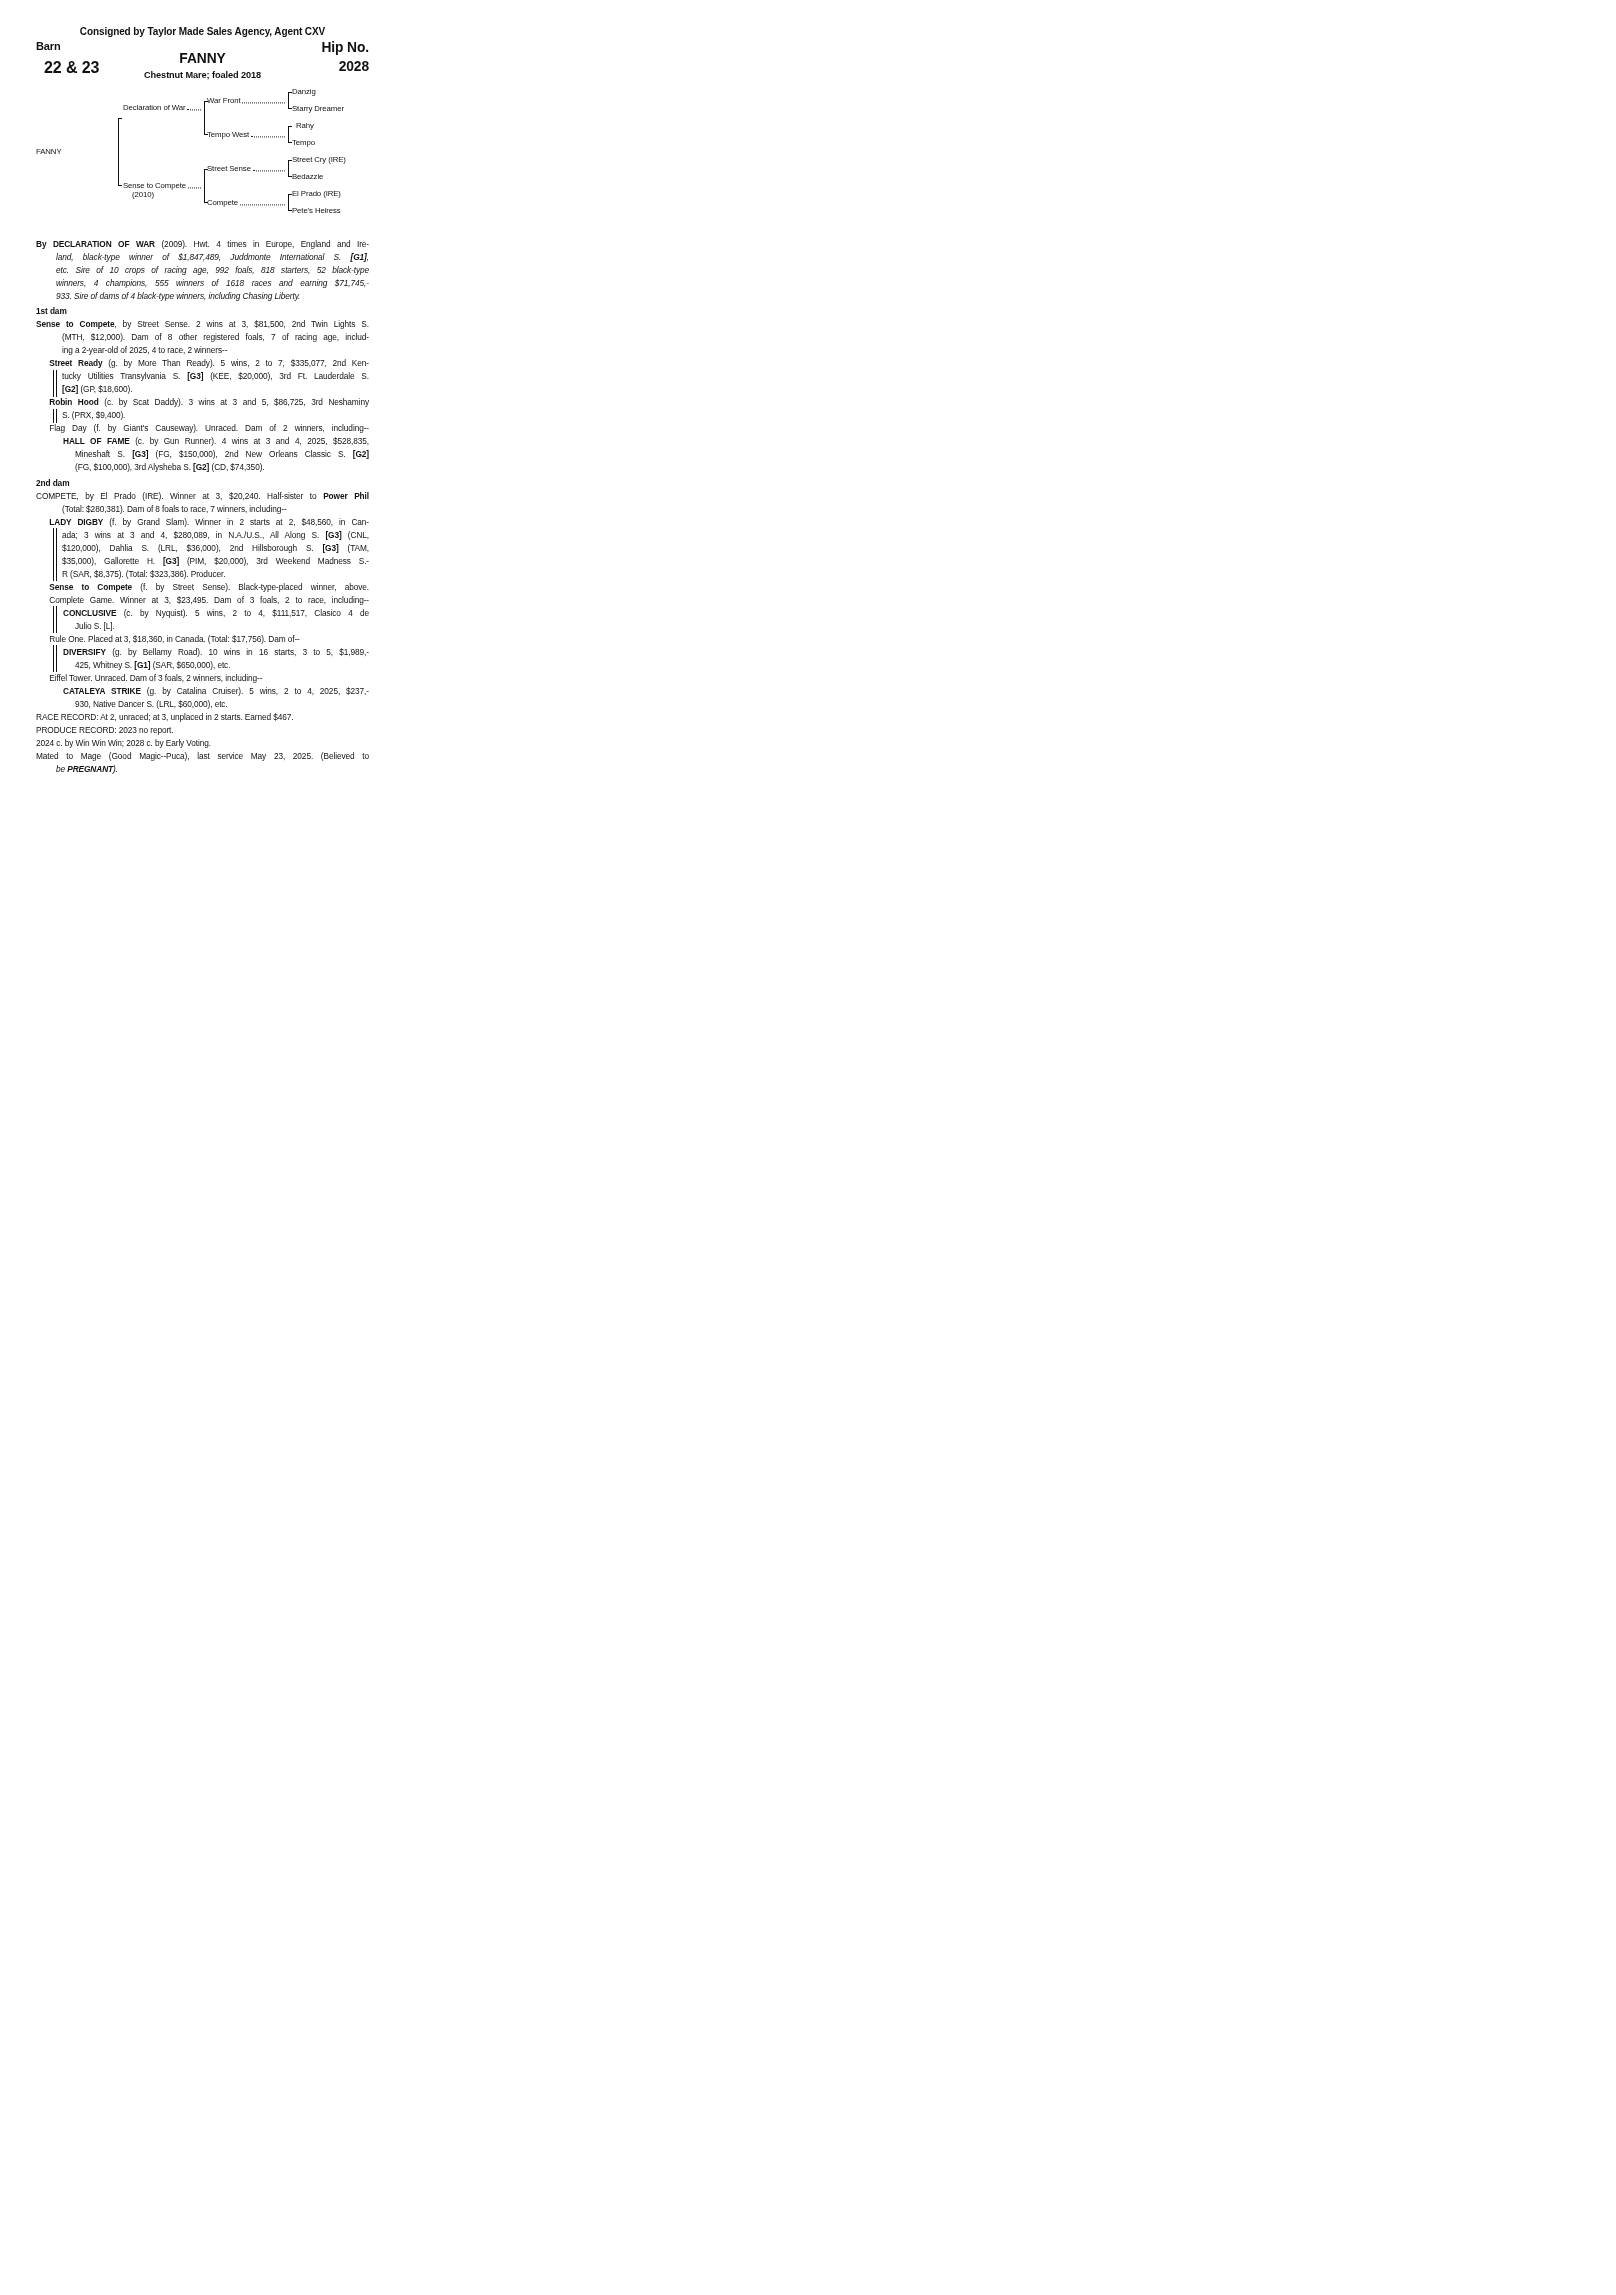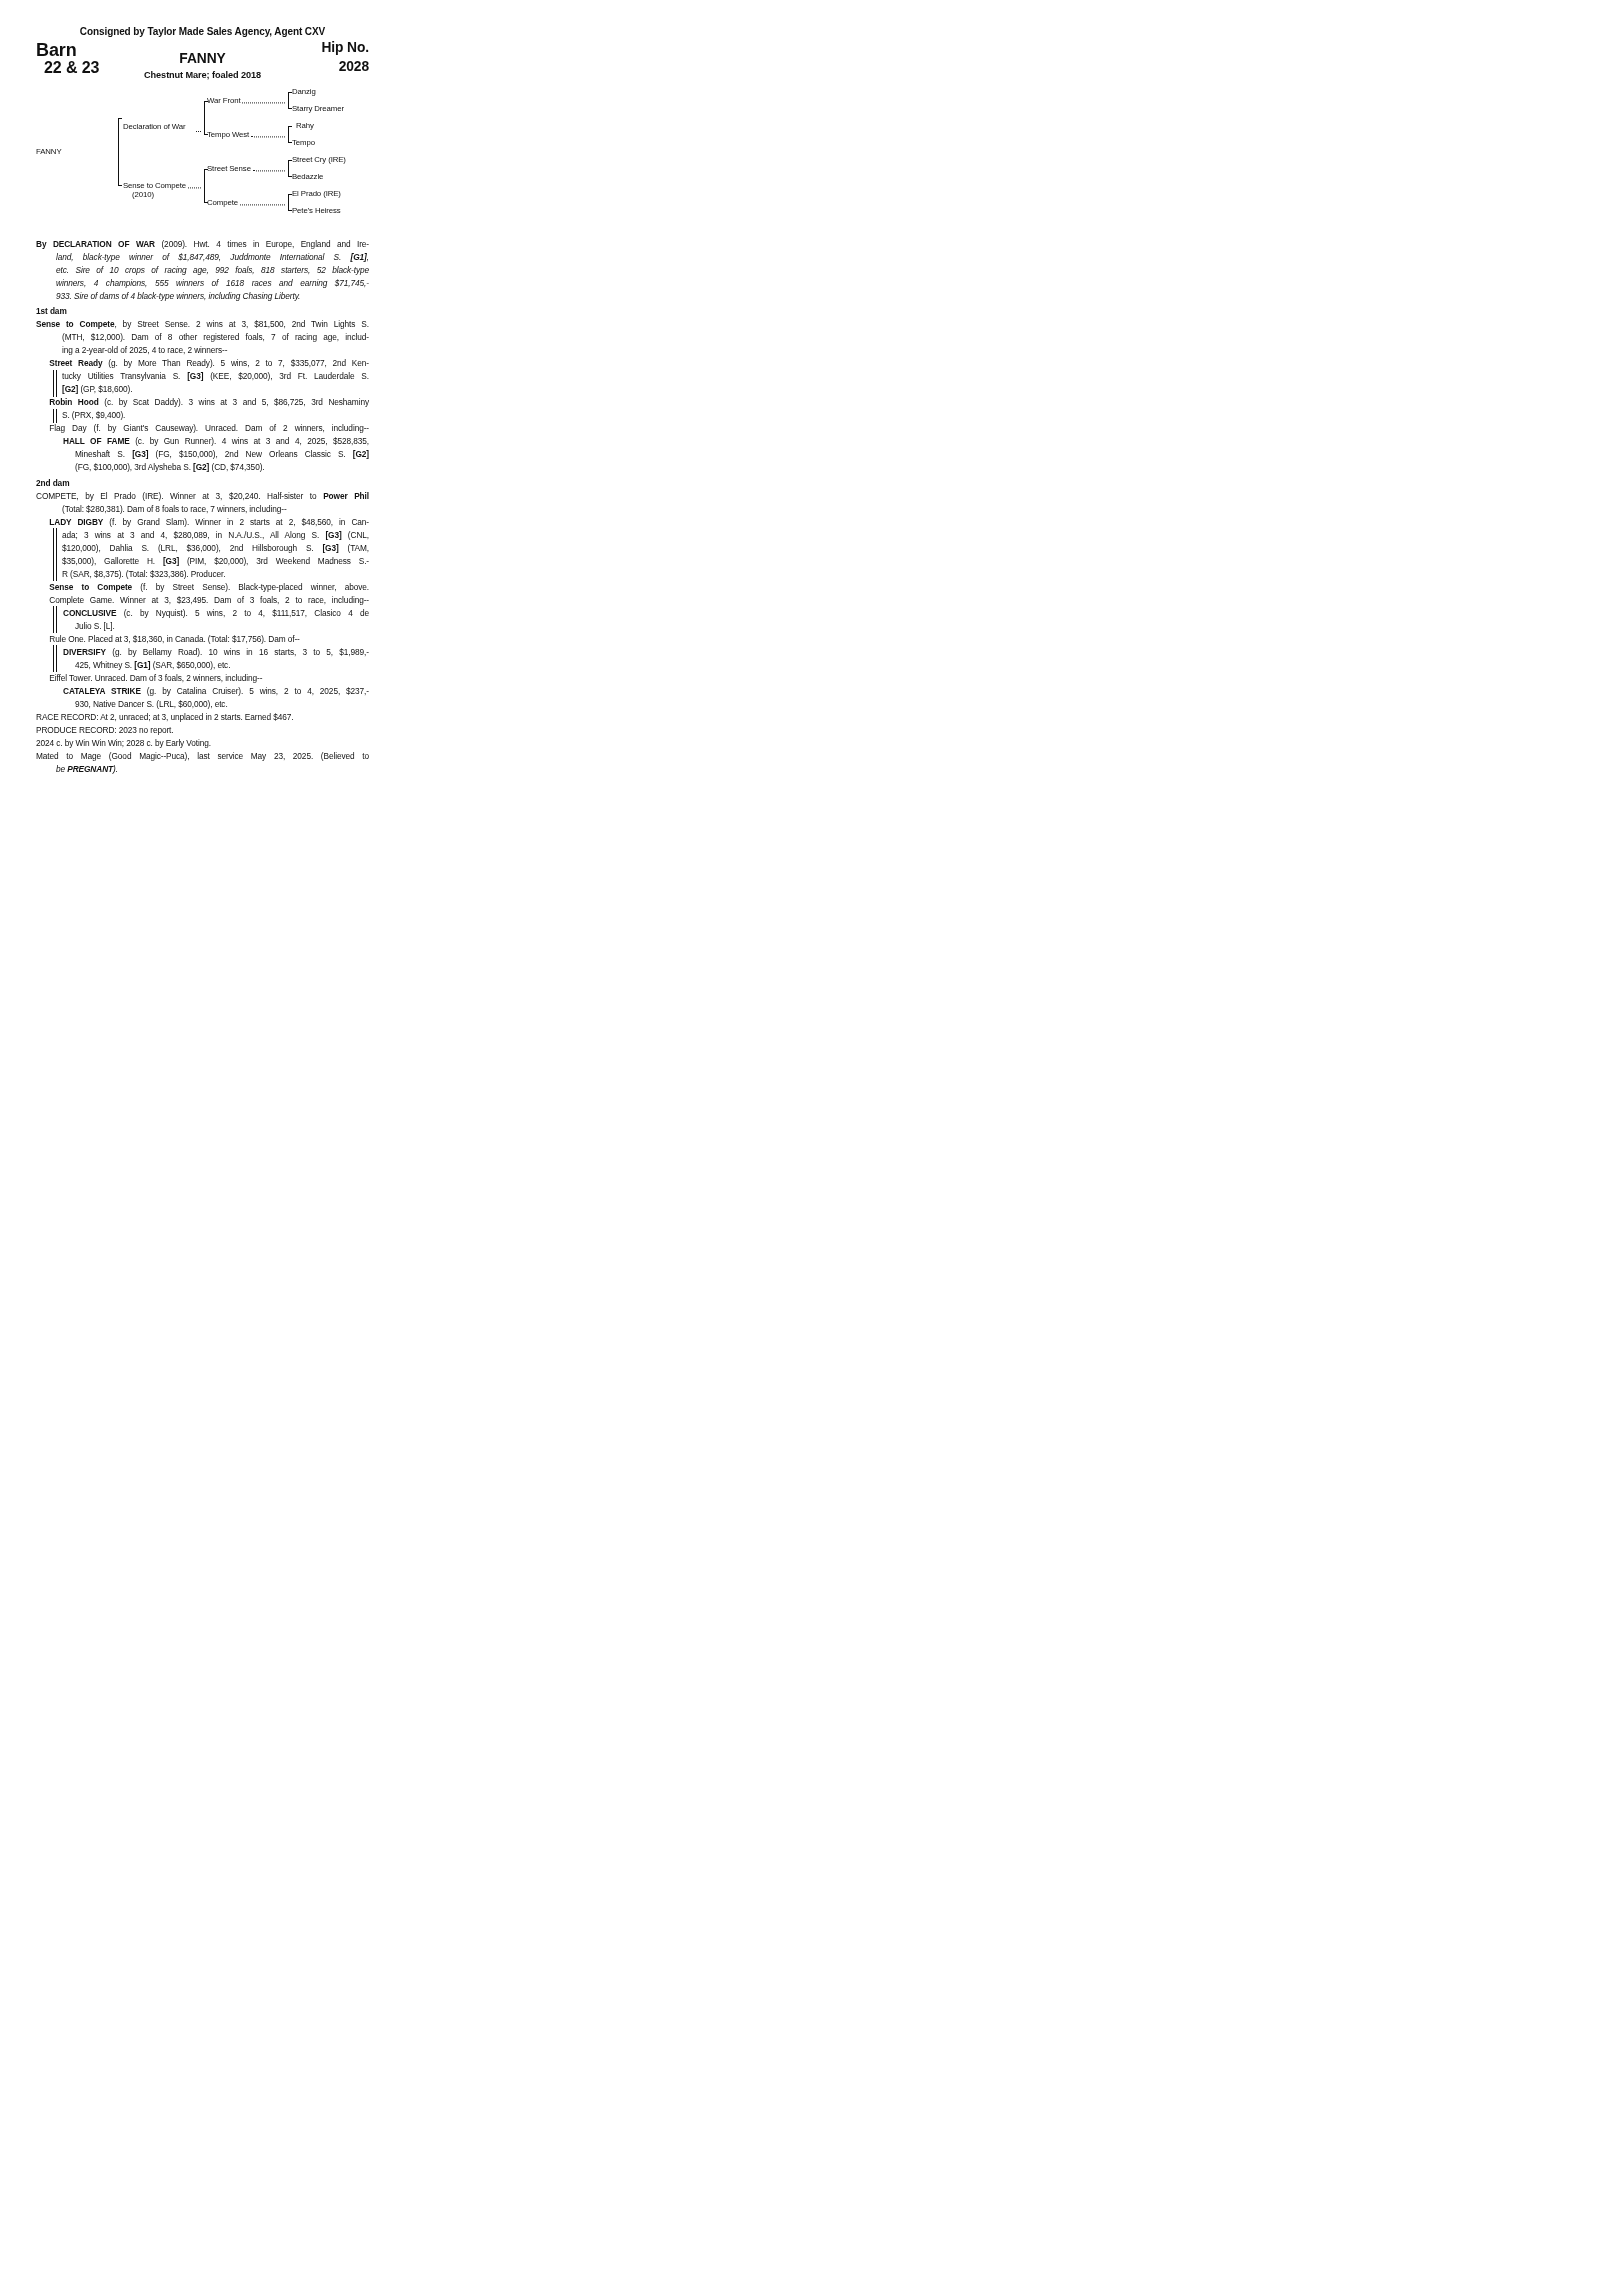--- a/index.html
+++ b/index.html
@@ -1,21 +1,21 @@
 <!DOCTYPE html>
 <html style="font-size:7.3px"><head>
 <meta charset="utf-8">
 <style>
   html,body{margin:0;padding:0;background:#ffffff;}
   .page{position:relative;width:404px;height:807px;background:#fff;color:#111;
         font-family:"Liberation Sans","DejaVu Sans",sans-serif;overflow:hidden;}
   
   .consignor{position:absolute;left:36px;right:35px;top:26px;text-align:center;
              font-weight:700;font-size:10px;letter-spacing:-0.1px;}
-  .barn-label{position:absolute;left:36px;top:40px;font-weight:700;font-size:18px;letter-spacing:-0.1px;}
+  .barn-label{position:absolute;left:36px;top:40px;font-weight:700;font-size:11px;letter-spacing:-0.1px;}
   .barn-value{position:absolute;left:44px;top:59px;font-weight:700;font-size:16px;letter-spacing:-0.1px;text-align:right;}
   .hip-label{position:absolute;right:35px;top:40px;font-weight:700;font-size:13.8px;text-align:right;letter-spacing:-0.1px;}
   .hip-value{position:absolute;right:35px;top:59px;font-weight:700;font-size:13.8px;text-align:left;letter-spacing:-0.1px;}
   .title-name{position:absolute;left:36px;right:35px;top:51px;text-align:center;
               font-weight:700;font-size:13.8px;letter-spacing:-0.1px;}
   .title-desc{position:absolute;left:36px;right:35px;top:70px;text-align:center;
               font-weight:700;font-size:9.2px;letter-spacing:-0.1px;}
   
   .tree{position:absolute;left:36px;top:85px;width:333px;height:138px;font-size:7.8px;}
   .tnode{position:absolute;white-space:nowrap;display:flex;align-items:baseline;
@@ -54,21 +54,21 @@
   <div class="title-desc">Chestnut Mare; foaled 2018</div>
 
   <div class="tree">
 
     <div class="tnode" style="left:0;top:67px;">
       <span>FANNY</span>
     </div>
 
     <div class="brk" style="left:82px;top:33px;height:68px;"></div>
 
-    <div class="tnode" style="left:87px;top:43px;width:79px;flex-direction:column;">
+    <div class="tnode" style="left:87px;top:23px;width:79px;">
       <span>Declaration of War</span>
       <span class="leader"></span>
     </div>
     <div class="tnode" style="left:87px;top:101px;width:79px;">
       <span>Sense to Compete</span>
       <span class="leader"></span>
     </div>
     <div class="tnode" style="left:96px;top:110px;">
       <span>(2010)</span>
     </div>

